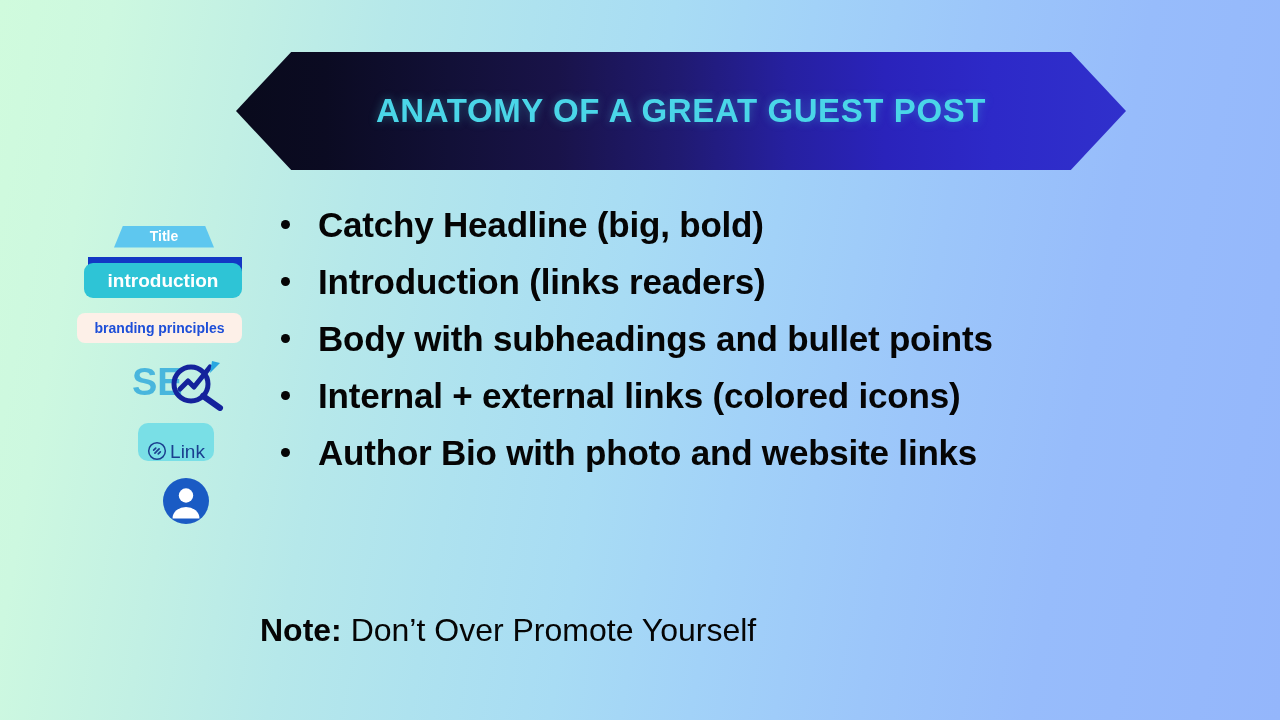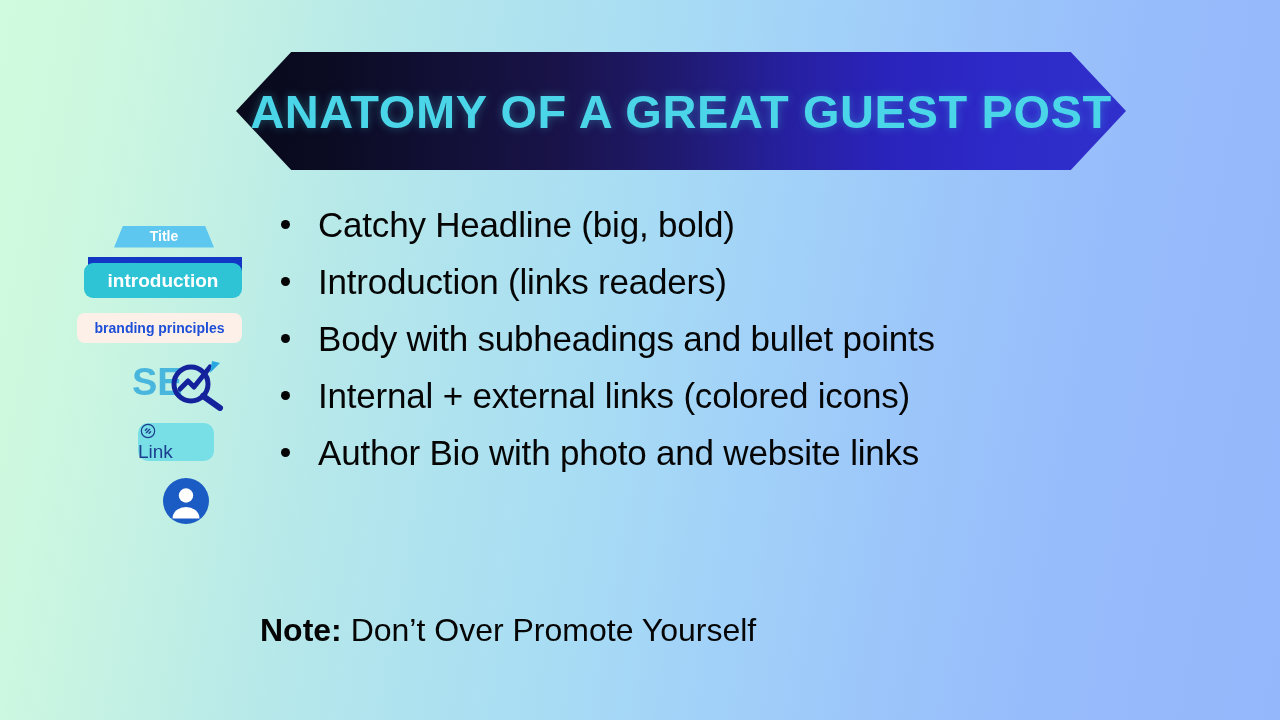--- a/index.html
+++ b/index.html
@@ -49,21 +49,21 @@
         #2d29c8 85%,
         #3030cc 100%);
     -webkit-clip-path: polygon(0% 50%, 6.2% 0%, 93.8% 0%, 100% 50%, 93.8% 100%, 6.2% 100%);
     clip-path: polygon(0% 50%, 6.2% 0%, 93.8% 0%, 100% 50%, 93.8% 100%, 6.2% 100%);
     display: flex;
     align-items: center;
     justify-content: center;
   }
   .banner-title {
     color: #4ad6e8;
-    font-size: 47px;
+    font-size: 33px;
     font-weight: bold;
     letter-spacing: 0.6px;
     white-space: nowrap;
     text-shadow: 0 0 10px rgba(74, 214, 232, 0.35);
     font-family: "Liberation Sans", sans-serif;
   }
 
   
   .icon-column {
     position: absolute;
@@ -165,24 +165,23 @@
   .seo-mark { position: relative; width: 106px; height: 52px; }
 
   
   .row-link { height: 48px; margin-bottom: 8px; padding-right: 28px; }
   .badge-link {
     width: 76px;
     height: 38px;
     background: #79dfe6;
     border-radius: 10px;
     display: flex;
-    align-items: flex-start;
+    align-items: flex-end;
     justify-content: center;
     gap: 3px;
-    flex-direction: column;
   }
   .badge-link .link-glyph { display: block; }
   .badge-link span {
     color: #1b3f8f;
     font-size: 19px;
     line-height: 1;
   }
 
   
   .row-avatar { height: 54px; padding-right: 32px; }
@@ -197,21 +196,21 @@
     margin: 0;
     padding: 0;
   }
   .bullets li {
     position: relative;
     height: 57px;
     display: flex;
     align-items: center;
     color: #050505;
     font-size: 35px;
-    font-weight: 400;
+    font-weight: 700;
     letter-spacing: -0.2px;
     white-space: nowrap;
   }
   .bullets li .dot {
     display: inline-block;
     width: 9px;
     height: 9px;
     border-radius: 50%;
     background: #050505;
     margin-right: 28px;

